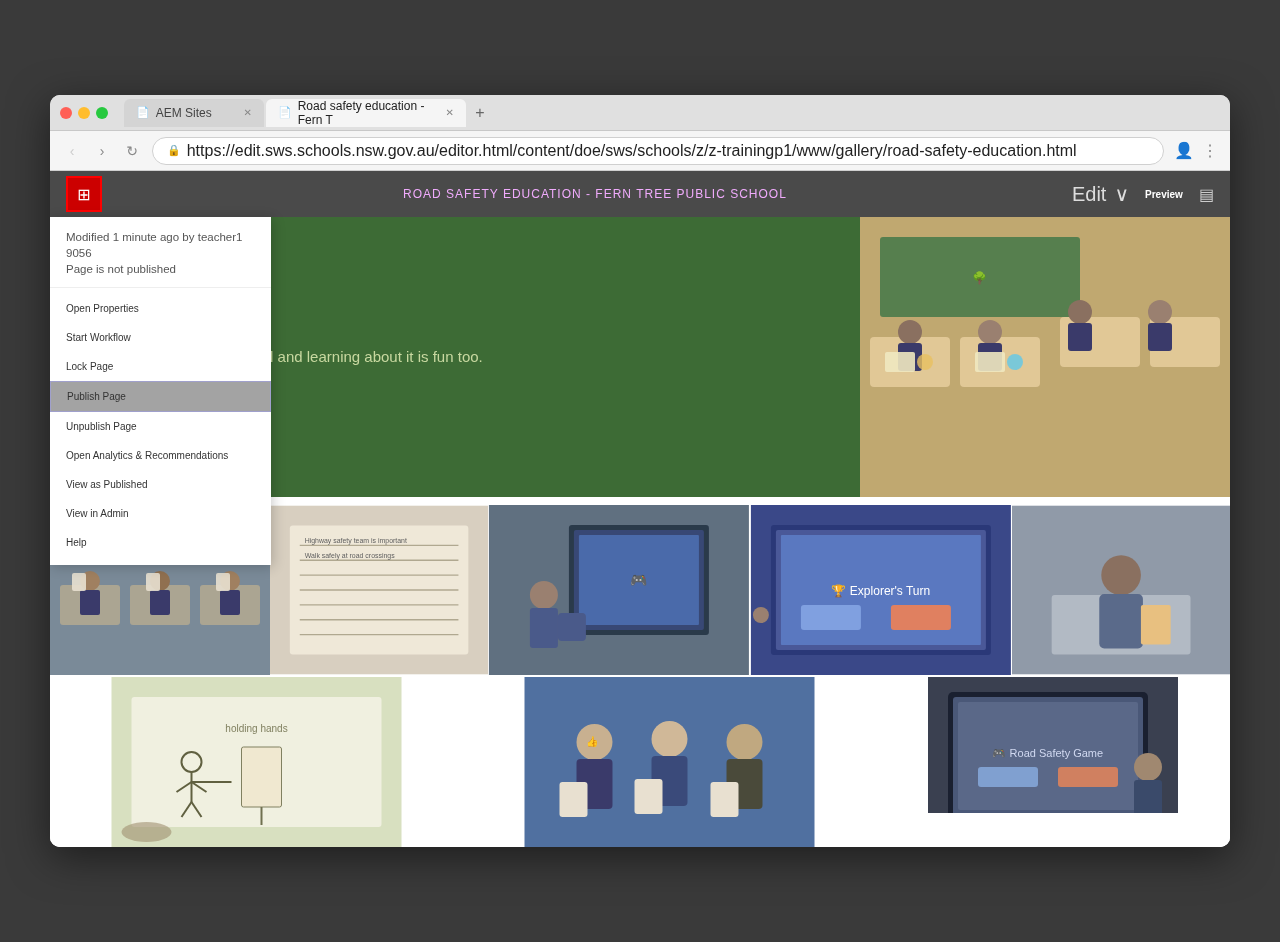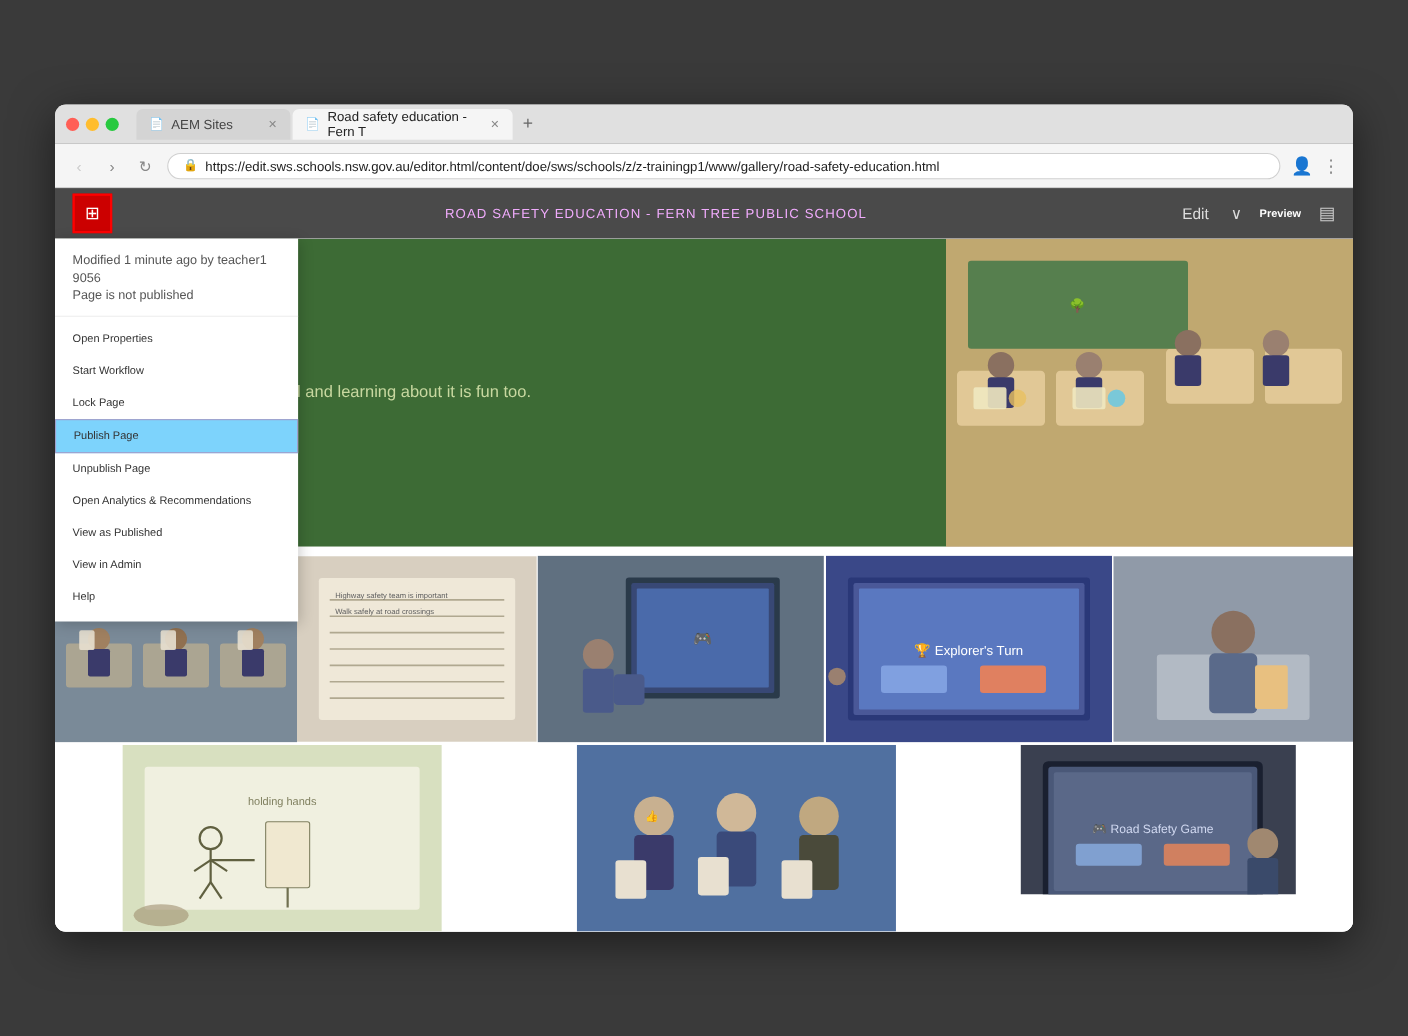--- a/index.html
+++ b/index.html
@@ -99,21 +99,21 @@
       border: 1px solid #d0d0d0;
       border-radius: 20px;
       padding: 4px 14px;
       font-size: 12px;
       color: #222;
       display: flex;
       align-items: center;
       gap: 6px;
     }
     .url-lock { color: #888; font-size: 11px; }
-    .url-text { color: #222; font-size: 12px; }
+    .url-text { color: #222; font-size: 16px; }
     .addr-icons {
       display: flex; gap: 8px; align-items: center;
     }
     .addr-icon { color: #888; font-size: 16px; cursor: pointer; }
     
     .aem-toolbar {
       background: #4a4a4a;
       height: 46px;
       display: flex;
       align-items: center;
@@ -134,22 +134,22 @@
       text-align: center;
       color: #f0abfc;
       font-size: 12px;
       letter-spacing: 1px;
       text-transform: uppercase;
     }
     .aem-actions {
       display: flex; align-items: center; gap: 16px;
     }
     .edit-btn {
-      color: #ddd; font-size: 14px; cursor: pointer;
-      display: flex; align-items: center; gap: 20px;
+      color: #ddd; font-size: 20px; cursor: pointer;
+      display: flex; align-items: center; gap: 8px;
     }
     .preview-btn {
       color: #fff; font-size: 10px; font-weight: 600;
       cursor: pointer;
     }
     .sidepanel-btn {
       color: #ccc; font-size: 16px; cursor: pointer;
     }
     
     .page-content {
@@ -178,21 +178,21 @@
       line-height: 1.4;
     }
     .dropdown-item {
       padding: 9px 16px;
       font-size: 10px;
       color: #333;
       cursor: pointer;
       display: block;
     }
     .dropdown-item.highlighted {
-      background: #7dd3fc;
+      background: #a3a3a3;
       border: 1.5px solid #a0a0cc;
     }
     
     .hero-section {
       display: flex;
       height: 280px;
       overflow: hidden;
     }
     .hero-green {
       background: #3d6b35;

